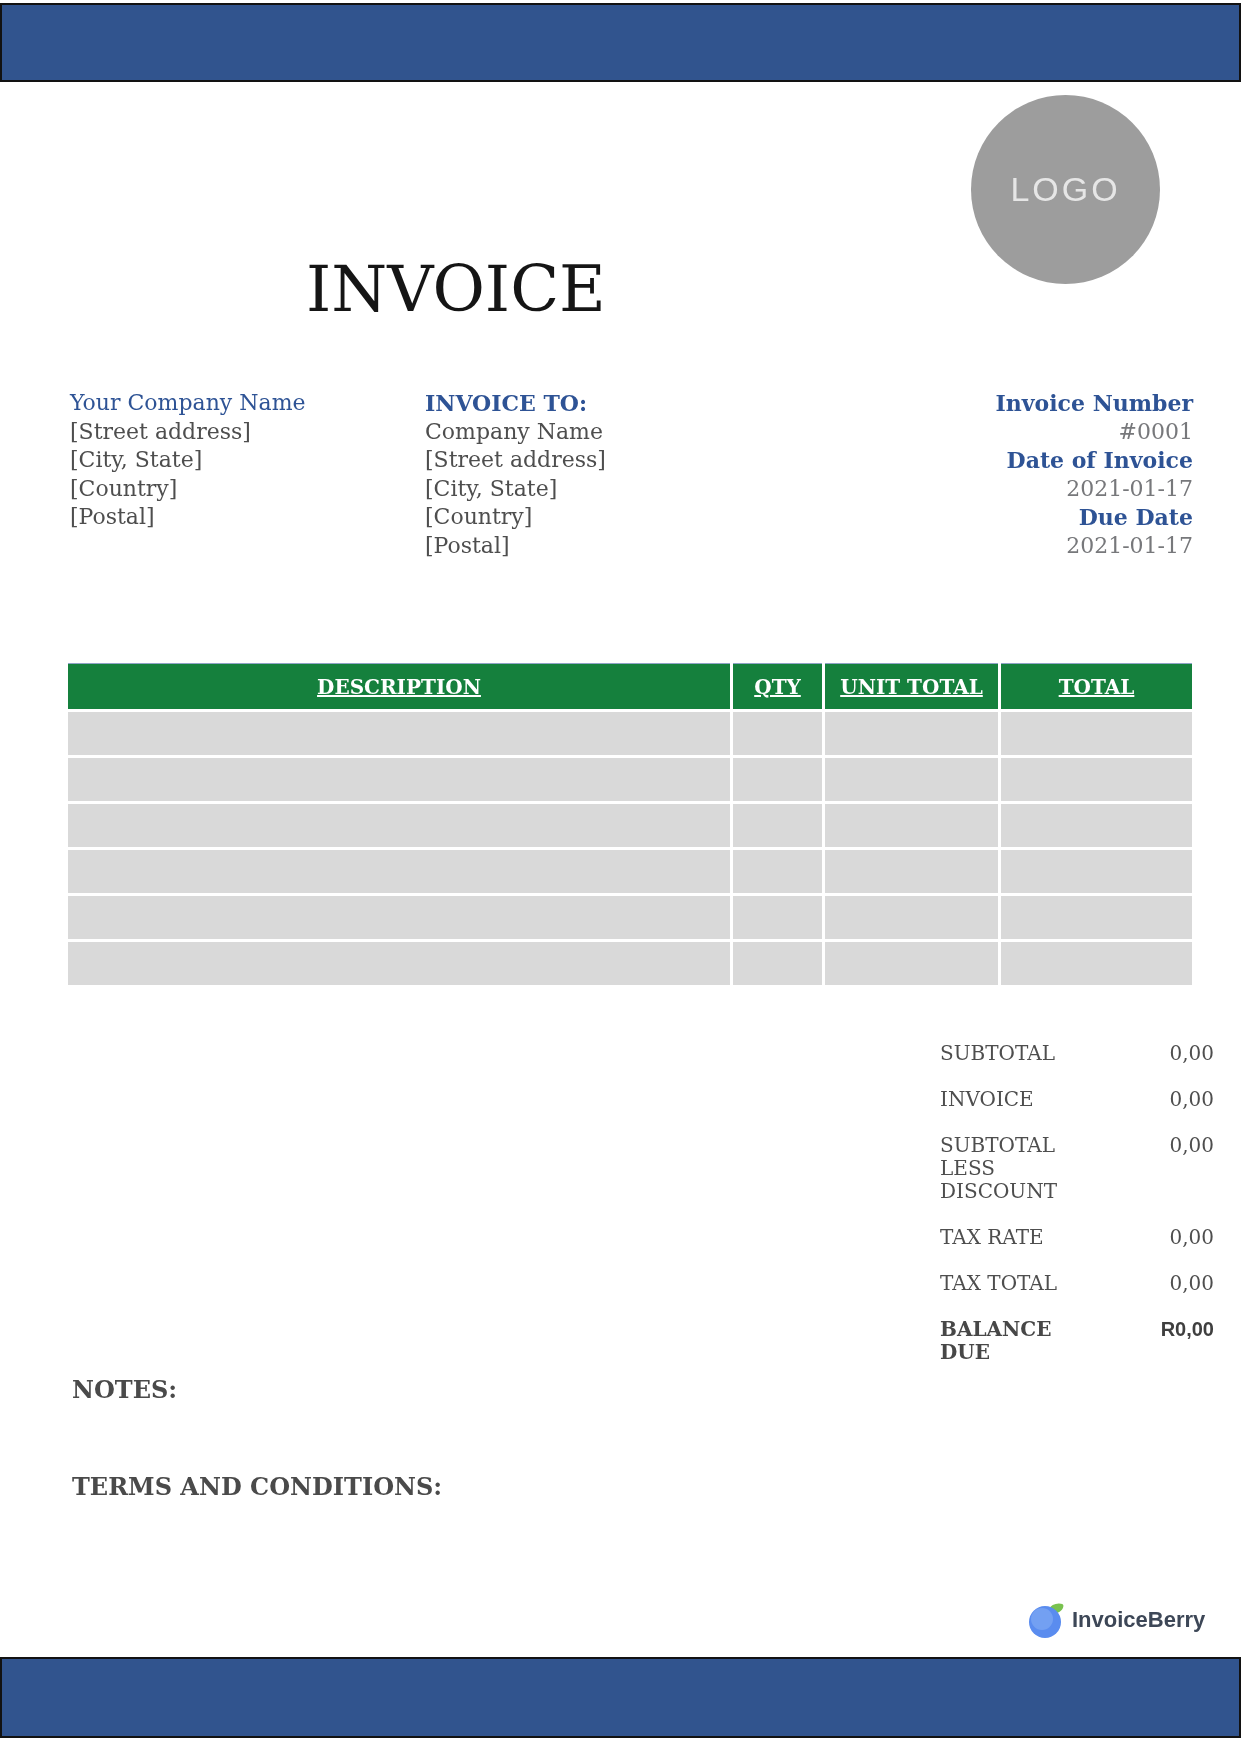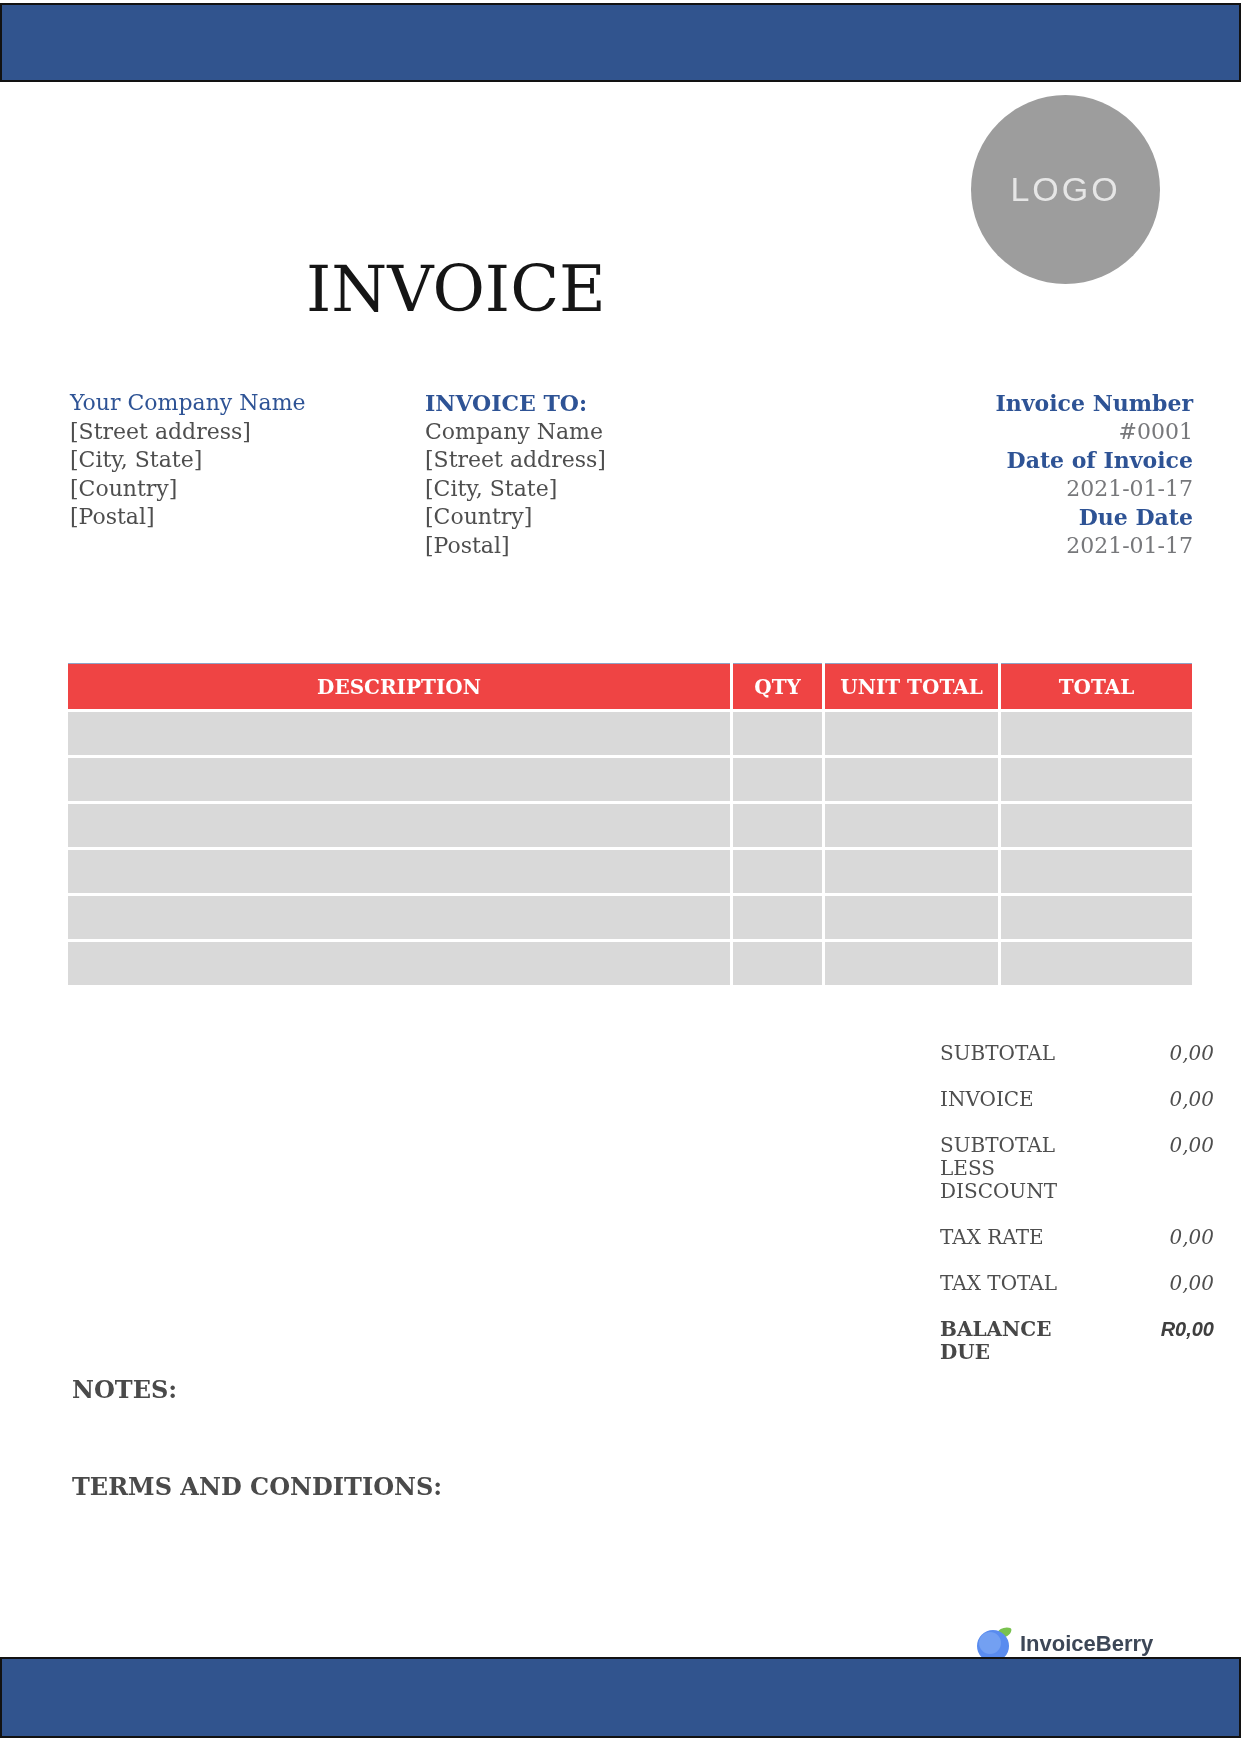--- a/index.html
+++ b/index.html
@@ -72,29 +72,30 @@
   .items-table{
     position:absolute;
     left:68px;
     top:663px;
     width:1124px;
     display:grid;
     grid-template-columns:662px 89px 173px 1fr;
     gap:3px;
   }
   .items-table .hcell{
-    background:#ef4444;
+    background:#15803d;
     color:#FFFFFF;
     font-weight:bold;
     font-size:20px;
     height:45px;
     display:flex;
     align-items:center;
     justify-content:center;
     border-top:1px solid #8FA3C6;
+    text-decoration:underline;
   }
   .items-table .bcell{
     background:#D9D9D9;
     height:43px;
   }
 
   .totals{
     position:absolute;
     left:940px;
     top:1042px;
@@ -105,45 +106,44 @@
     font-size:20px;
     color:#4E4E4E;
   }
   .total-row{
     display:flex;
     justify-content:space-between;
     align-items:flex-start;
     line-height:23px;
   }
   .total-row .t-label{max-width:118px;}
-  .total-row .t-value{text-align:right;font-style:italic;}
+  .total-row .t-value{text-align:right;}
   .total-row.balance .t-label{font-weight:bold;color:#474747;}
   .total-row.balance .t-value{
     font-family:"Liberation Sans", sans-serif;
     font-weight:bold;
     color:#3F3F3F;
   }
 
   .section-head{
     position:absolute;
     left:72px;
     font-size:24px;
     font-weight:bold;
     color:#4A4A4A;
   }
   .section-head.notes{top:1375px;}
   .section-head.terms{top:1472px;}
 
   .brand{
     position:absolute;
-    left:976px;
+    left:1028px;
     top:1602px;
     display:flex;
     align-items:center;
-    margin-top:24px;
   }
   .berry{
     position:relative;
     width:36px;
     height:36px;
     margin-right:8px;
   }
   .berry .leaf{
     position:absolute;
     left:21px;

